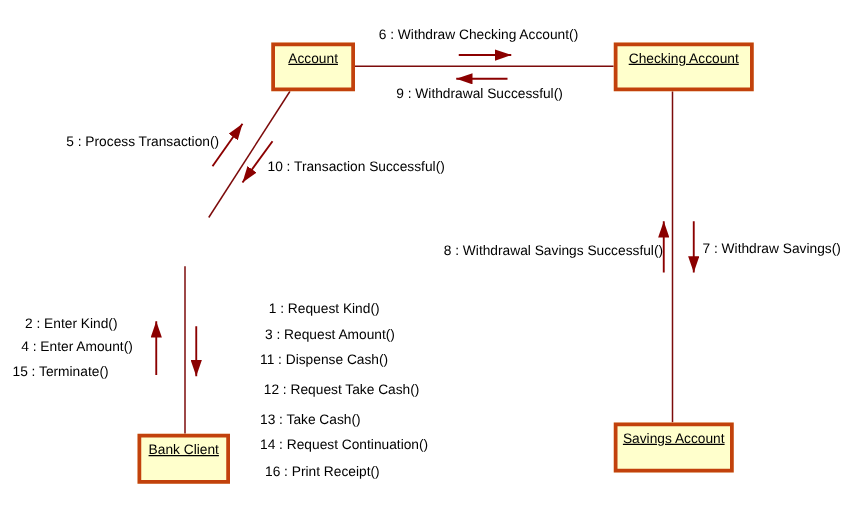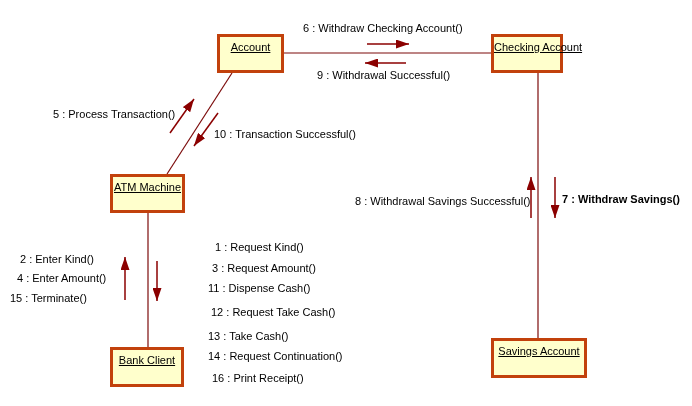--- a/index.html
+++ b/index.html
@@ -59,25 +59,22 @@
     <line x1="218" y1="113" x2="194" y2="146" stroke="#8B0000" stroke-width="1.5" marker-end="url(#arrowhead)"></line>
     <line x1="125" y1="300" x2="125" y2="257" stroke="#8B0000" stroke-width="1.5" marker-end="url(#arrowhead)"></line>
     <line x1="157" y1="261" x2="157" y2="301" stroke="#8B0000" stroke-width="1.5" marker-end="url(#arrowhead)"></line>
     <line x1="531" y1="218" x2="531" y2="177" stroke="#8B0000" stroke-width="1.5" marker-end="url(#arrowhead)"></line>
     <line x1="555" y1="177" x2="555" y2="218" stroke="#8B0000" stroke-width="1.5" marker-end="url(#arrowhead)"></line>
   </svg>
 
   <div class="uml-box" style="left:217px; top:34px; width:67px; height:39px;">
     <span class="obj-label">Account</span>
   </div>
-  <div class="uml-box" style="left:491px; top:34px; width:72px; height:39px;">
+  <div class="uml-box" style="left:491px; top:34px; width:112px; height:39px;">
     <span class="obj-label">Checking Account</span>
-  </div>
-  <div class="uml-box" style="left:110px; top:174px; width:75px; height:39px;">
-    <span class="obj-label">ATM Machine</span>
   </div>
   <div class="uml-box" style="left:110px; top:347px; width:74px; height:40px;">
     <span class="obj-label">Bank Client</span>
   </div>
   <div class="uml-box" style="left:491px; top:338px; width:96px; height:40px;">
     <span class="obj-label">Savings Account</span>
   </div>
 
   <div class="msg" style="left:303px; top:22px;">6 : Withdraw Checking Account()</div>
   <div class="msg" style="left:317px; top:69px;">9 : Withdrawal Successful()</div>
@@ -87,15 +84,15 @@
   <div class="msg" style="left:17px;  top:272px;">4 : Enter Amount()</div>
   <div class="msg" style="left:10px;  top:292px;">15 : Terminate()</div>
   <div class="msg" style="left:215px; top:241px;">1 : Request Kind()</div>
   <div class="msg" style="left:212px; top:262px;">3 : Request Amount()</div>
   <div class="msg" style="left:208px; top:282px;">11 : Dispense Cash()</div>
   <div class="msg" style="left:211px; top:306px;">12 : Request Take Cash()</div>
   <div class="msg" style="left:208px; top:330px;">13 : Take Cash()</div>
   <div class="msg" style="left:208px; top:350px;">14 : Request Continuation()</div>
   <div class="msg" style="left:212px; top:372px;">16 : Print Receipt()</div>
   <div class="msg" style="left:355px; top:195px;">8 : Withdrawal Savings Successful()</div>
-  <div class="msg" style="left:562px; top:193px;font-weight:bold;">7 : Withdraw Savings()</div>
+  <div class="msg" style="left:562px; top:193px;">7 : Withdraw Savings()</div>
 
 </div>
 
 </body></html>

